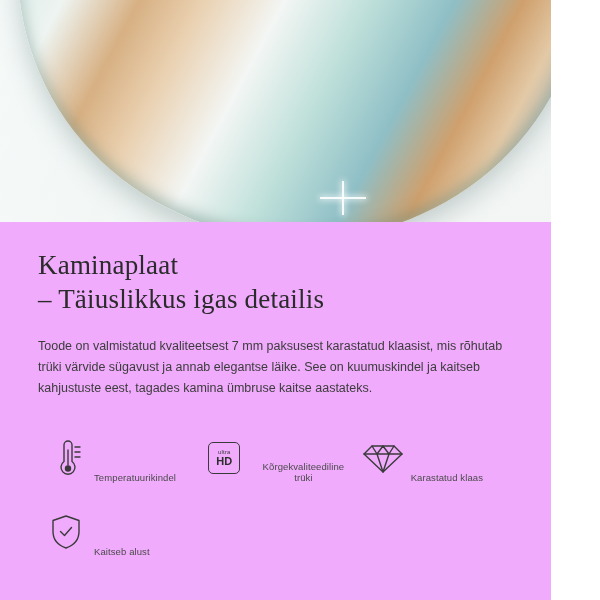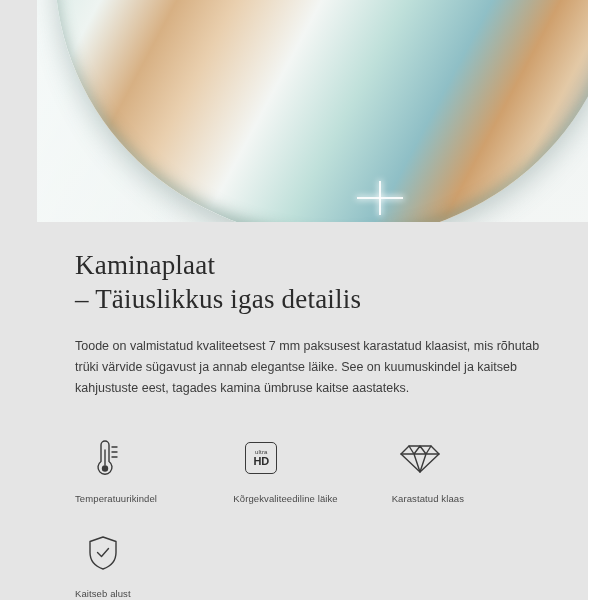--- a/index.html
+++ b/index.html
@@ -10,23 +10,22 @@
     width: 600px;
     height: 600px;
     background: #ffffff;
     font-family: "Liberation Sans", sans-serif;
     overflow: hidden;
   }
   .page {
     position: relative;
     width: 551px;
     height: 600px;
-    background: #e5e5e5;
-    overflow: hidden;
-    padding-left: 37px;
+    background: #f0abfc;
+    overflow: hidden;
   }
 
   
   .hero {
     position: relative;
     width: 600px;
     height: 222px;
     overflow: hidden;
     background: #f2f2f2;
   }
@@ -135,22 +134,22 @@
 
   
   .features {
     margin-top: 34px;
     display: grid;
     grid-template-columns: repeat(3, 1fr);
     row-gap: 24px;
   }
   .feature {
     display: flex;
-    flex-direction: column;
-    align-items: flex-start;
+    flex-direction: row;
+    align-items: flex-end;
   }
   .feature-icon {
     width: 56px;
     height: 50px;
     display: flex;
     align-items: center;
     justify-content: center;
   }
   .feature-label {
     margin-top: 10px;
@@ -226,21 +225,21 @@
         <div class="feature-label">Temperatuurikindel</div>
       </div>
 
       <div class="feature">
         <div class="feature-icon">
           <div class="ultrahd">
             <span class="u1">ultra</span>
             <span class="u2">HD</span>
           </div>
         </div>
-        <div class="feature-label">Kõrgekvaliteediline läike</div>
+        <div class="feature-label">Kõrgekvaliteediline trüki</div>
       </div>
 
       <div class="feature">
         <div class="feature-icon">
           <svg width="44" height="40" viewBox="0 0 44 40" aria-hidden="true">
             <path class="stroke" d="M11 8h22l8 8-19 18L3 16l8-8z"></path>
             <path class="stroke" d="M3 16h38M11 8l5 8-6 0M33 8l-5 8 6 0M16 16l6 18 6-18M16 16l6-8 6 8"></path>
           </svg>
         </div>
         <div class="feature-label">Karastatud klaas</div>

